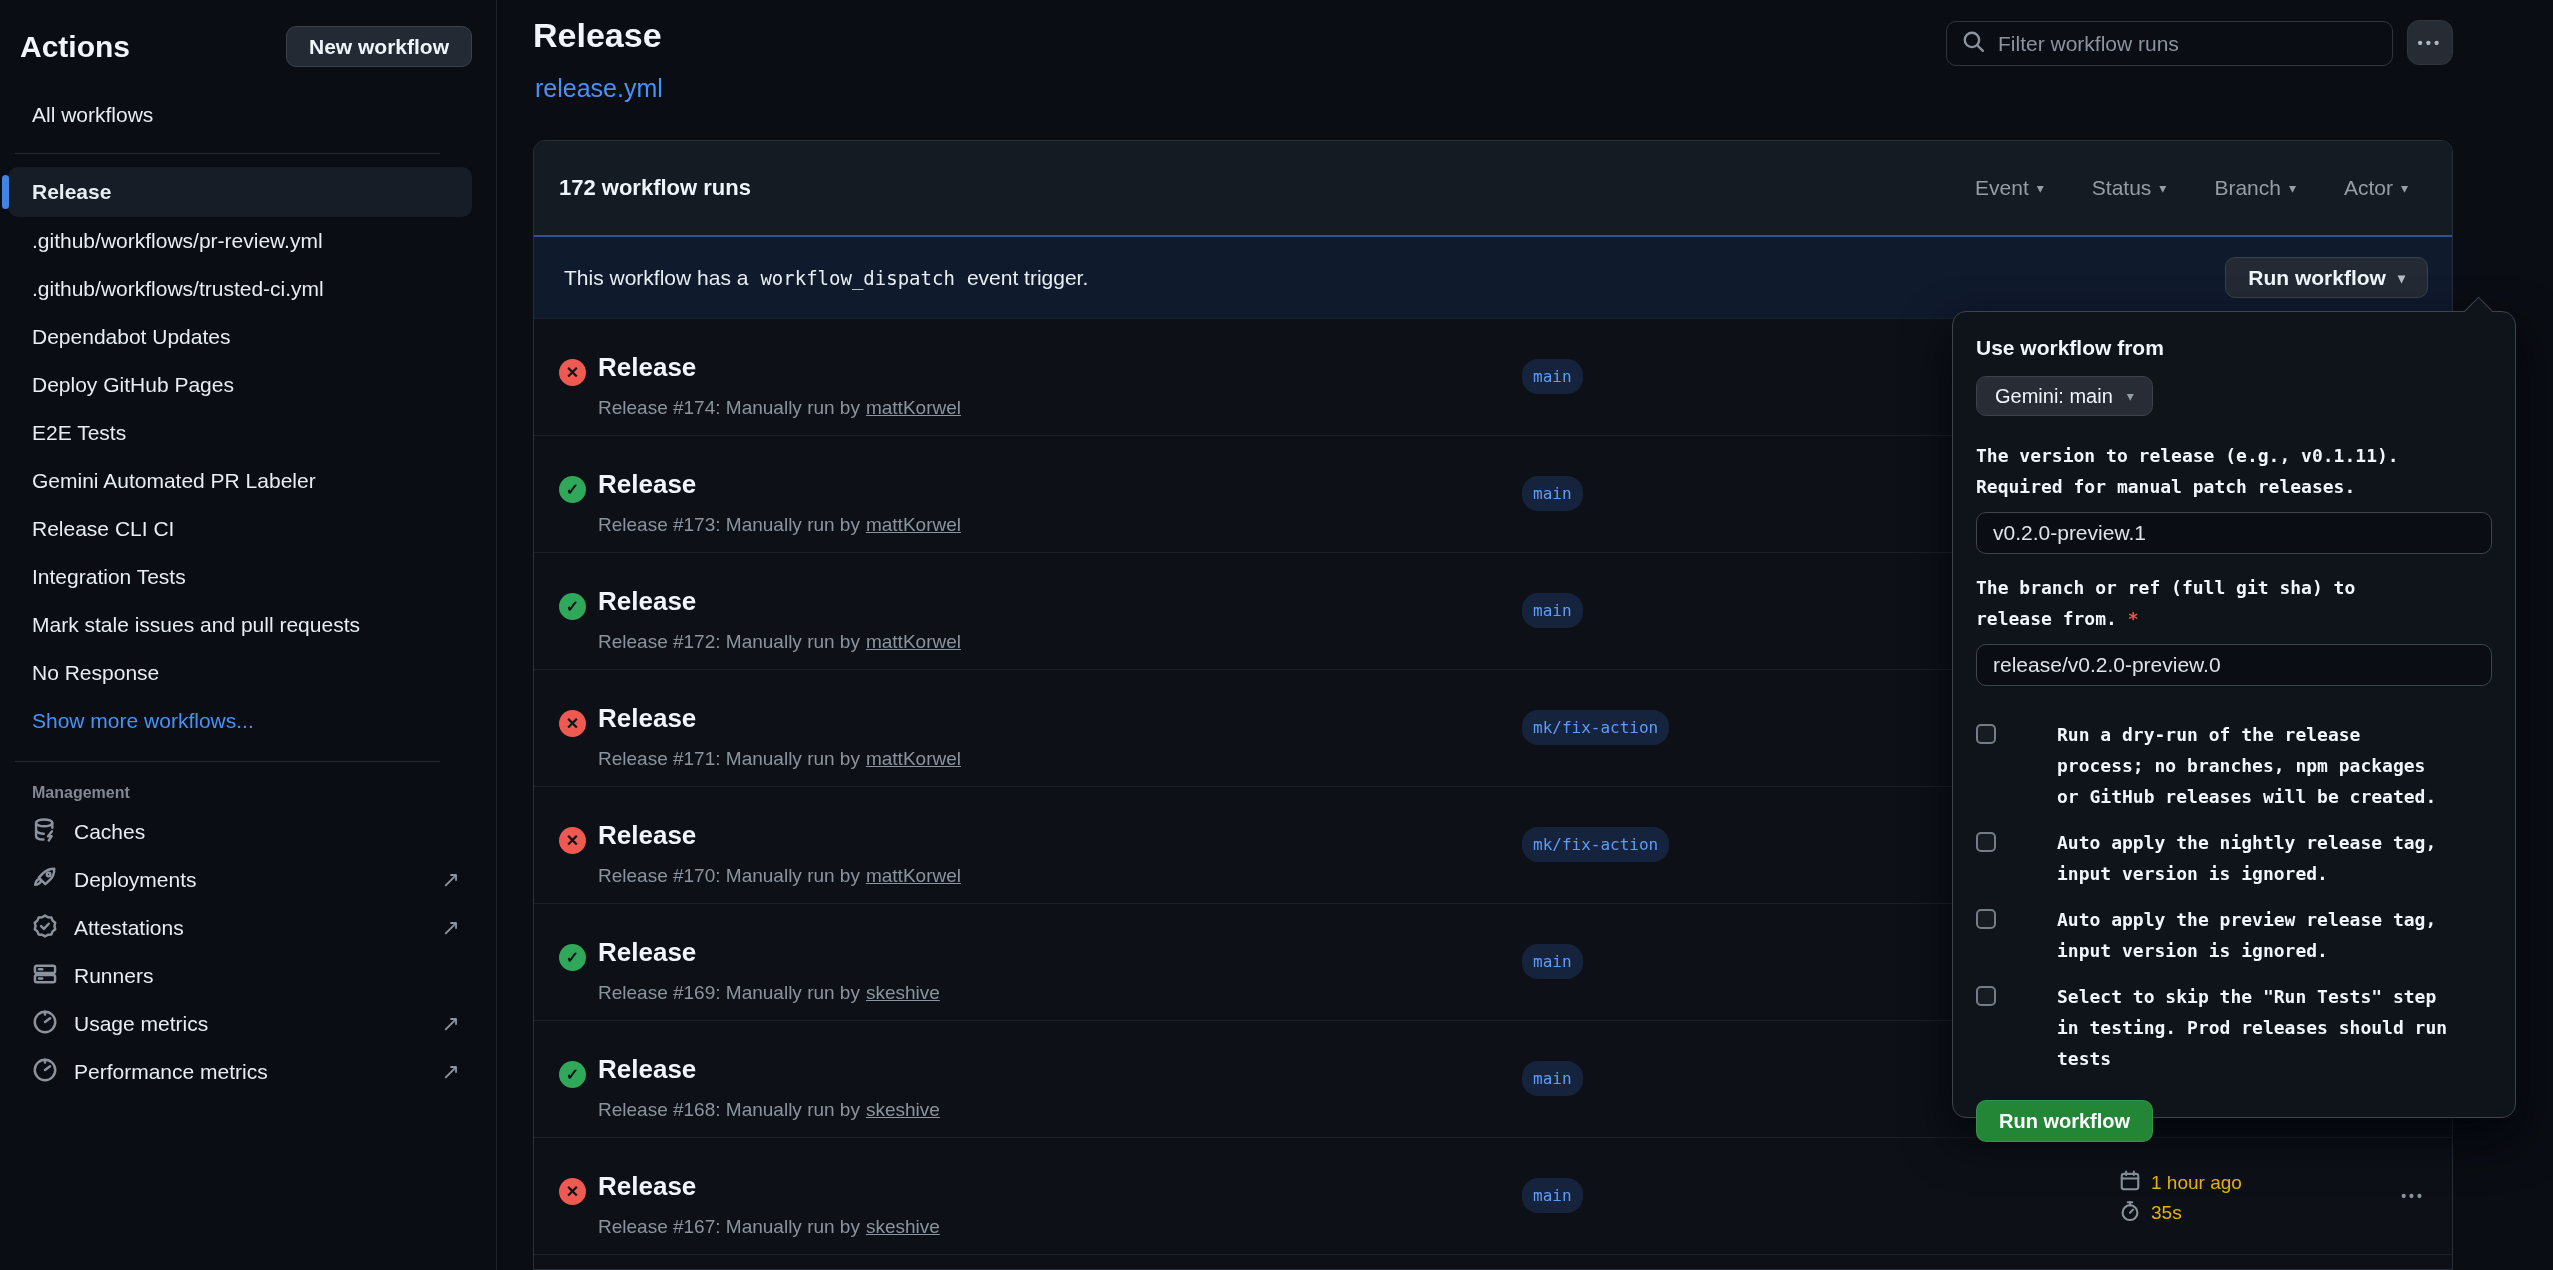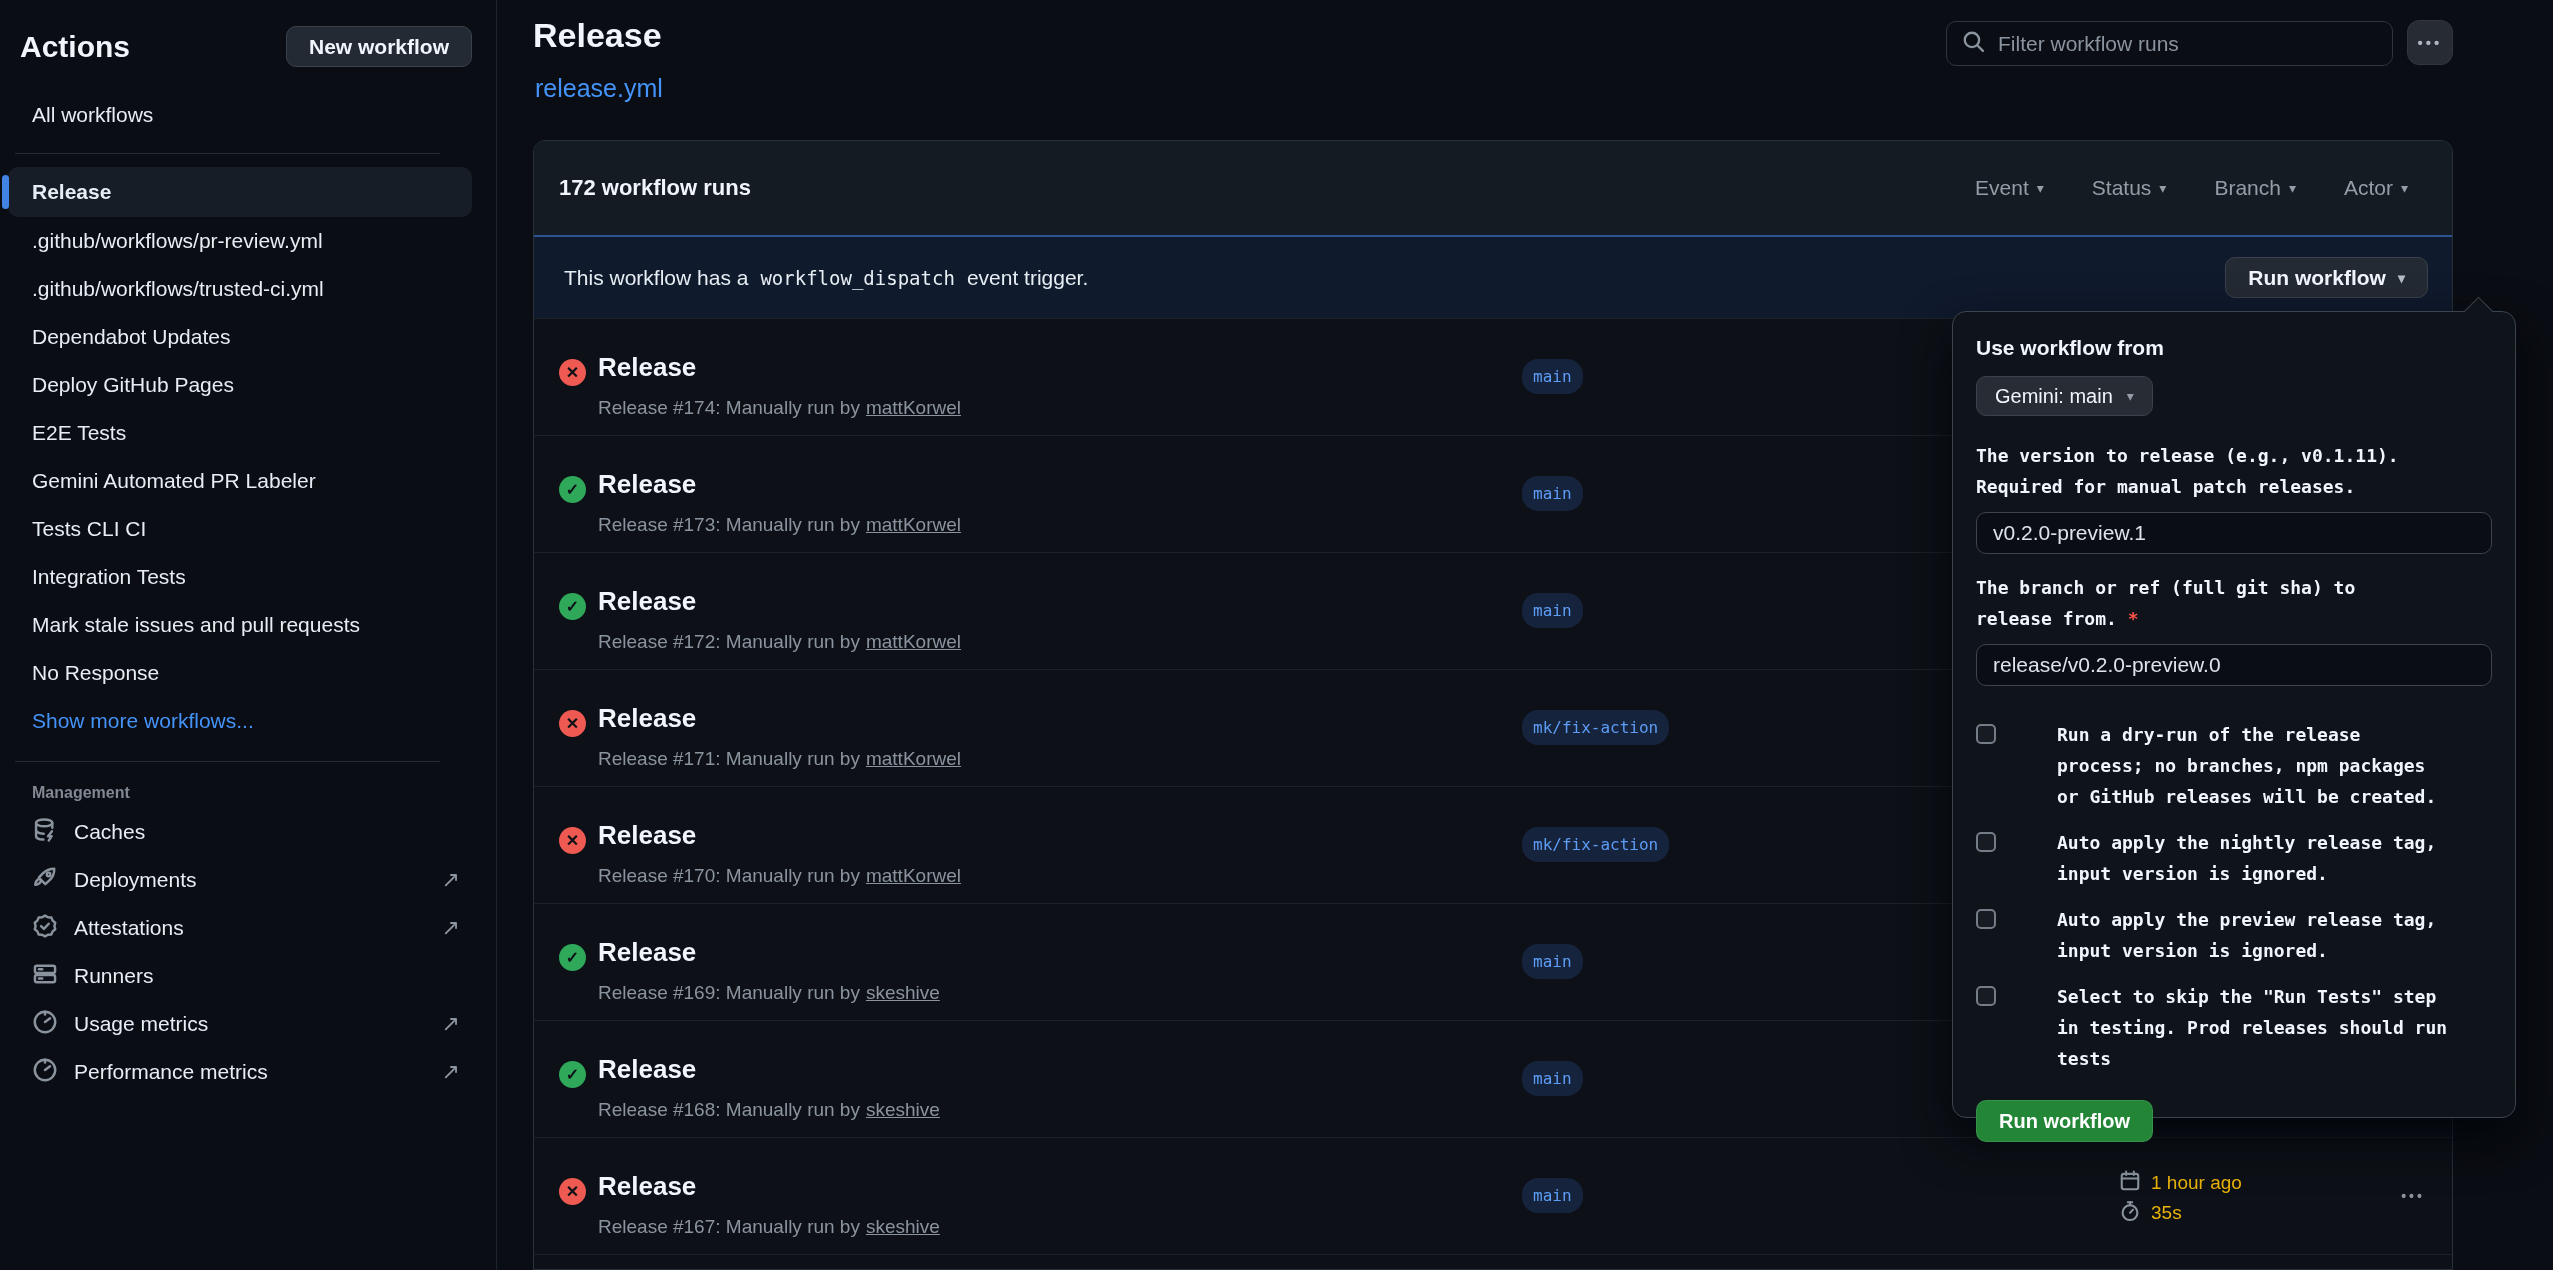--- a/index.html
+++ b/index.html
@@ -173,21 +173,21 @@
     <div class="sb-item sb-selected" data-name="sidebar-item-release-selected">
       <span class="accent" data-name="selected-accent-bar"></span>
       <span data-name="sidebar-item-label">Release</span>
     </div>
     <div class="sb-item" data-name="sidebar-item-workflow">.github/workflows/pr-review.yml</div>
     <div class="sb-item" data-name="sidebar-item-workflow">.github/workflows/trusted-ci.yml</div>
     <div class="sb-item" data-name="sidebar-item-workflow">Dependabot Updates</div>
     <div class="sb-item" data-name="sidebar-item-workflow">Deploy GitHub Pages</div>
     <div class="sb-item" data-name="sidebar-item-workflow">E2E Tests</div>
     <div class="sb-item" data-name="sidebar-item-workflow">Gemini Automated PR Labeler</div>
-    <div class="sb-item" data-name="sidebar-item-workflow">Tests CLI CI</div>
+    <div class="sb-item" data-name="sidebar-item-workflow">Release CLI CI</div>
     <div class="sb-item" data-name="sidebar-item-workflow">Integration Tests</div>
     <div class="sb-item" data-name="sidebar-item-workflow">Mark stale issues and pull requests</div>
     <div class="sb-item" data-name="sidebar-item-workflow">No Response</div>
     <div class="sb-item sb-link" data-name="show-more-workflows-link">Show more workflows...</div>
     <div class="sb-divider" data-name="sidebar-divider"></div>
   </div>
   <div class="mgmt-label" data-name="management-section-label">Management</div>
   <div class="mgmt-item" data-name="sidebar-item-caches">
     <span data-name="cache-icon"><svg width="26" height="26" viewBox="0 0 16 16">
           <ellipse cx="7.5" cy="3.6" rx="5" ry="2.1"></ellipse>

